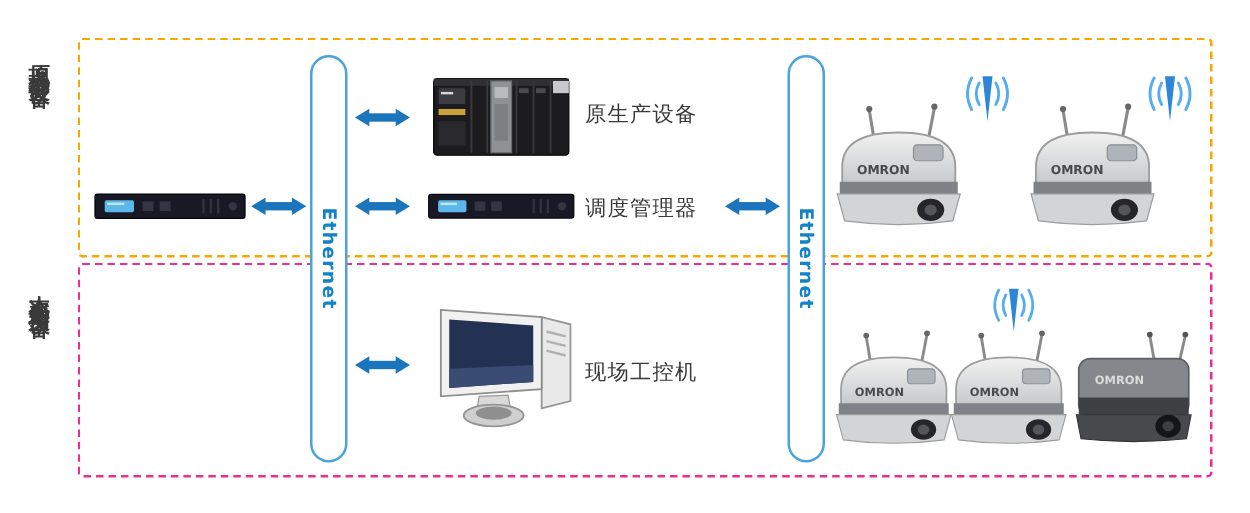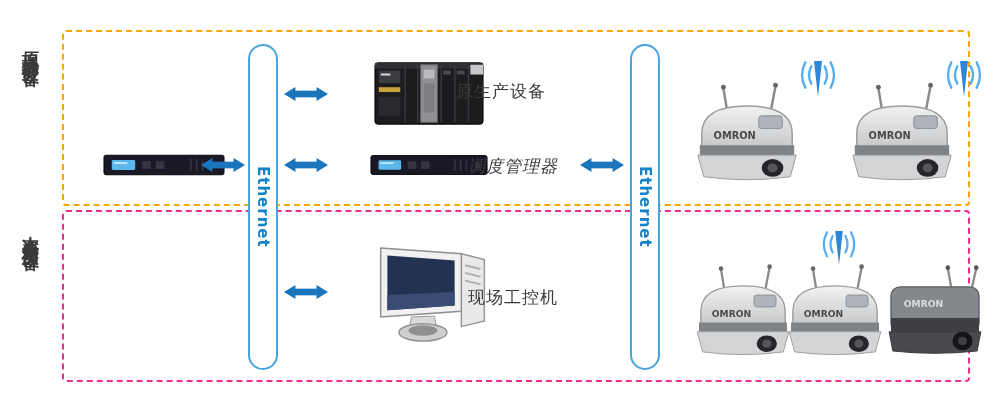--- a/index.html
+++ b/index.html
@@ -22,25 +22,25 @@
     display:flex;align-items:center;justify-content:center;}
   .eth-bar-left{left:248px;}
   .eth-bar-right{left:630px;}
   .eth-text{writing-mode:vertical-rl;text-orientation:mixed;font-size:15px;font-weight:bold;
     color:#1283C8;letter-spacing:1px;white-space:nowrap;}
 
   
   .arrow{position:absolute;width:44px;height:20px;z-index:6;}
 
   
-  .device{position:absolute;z-index:4;padding-left:28px;}
+  .device{position:absolute;z-index:4;}
   .dev-label{position:absolute;font-size:17px;color:#3a3a3a;letter-spacing:1px;z-index:4;white-space:nowrap;}
 
-  .lbl-production{left:456px;top:80px;}
-  .lbl-scheduler{left:468px;top:155px;font-style:italic;}
+  .lbl-production{left:468px;top:80px;}
+  .lbl-scheduler{left:468px;top:155px;}
   .lbl-ipc{left:468px;top:286px;font-family:Liberation Mono, monospace;}
 
   svg{display:block;}
 </style>
 </head>
 <body>
 
 <div class="canvas">
 
   <div class="zone zone-original"></div>

